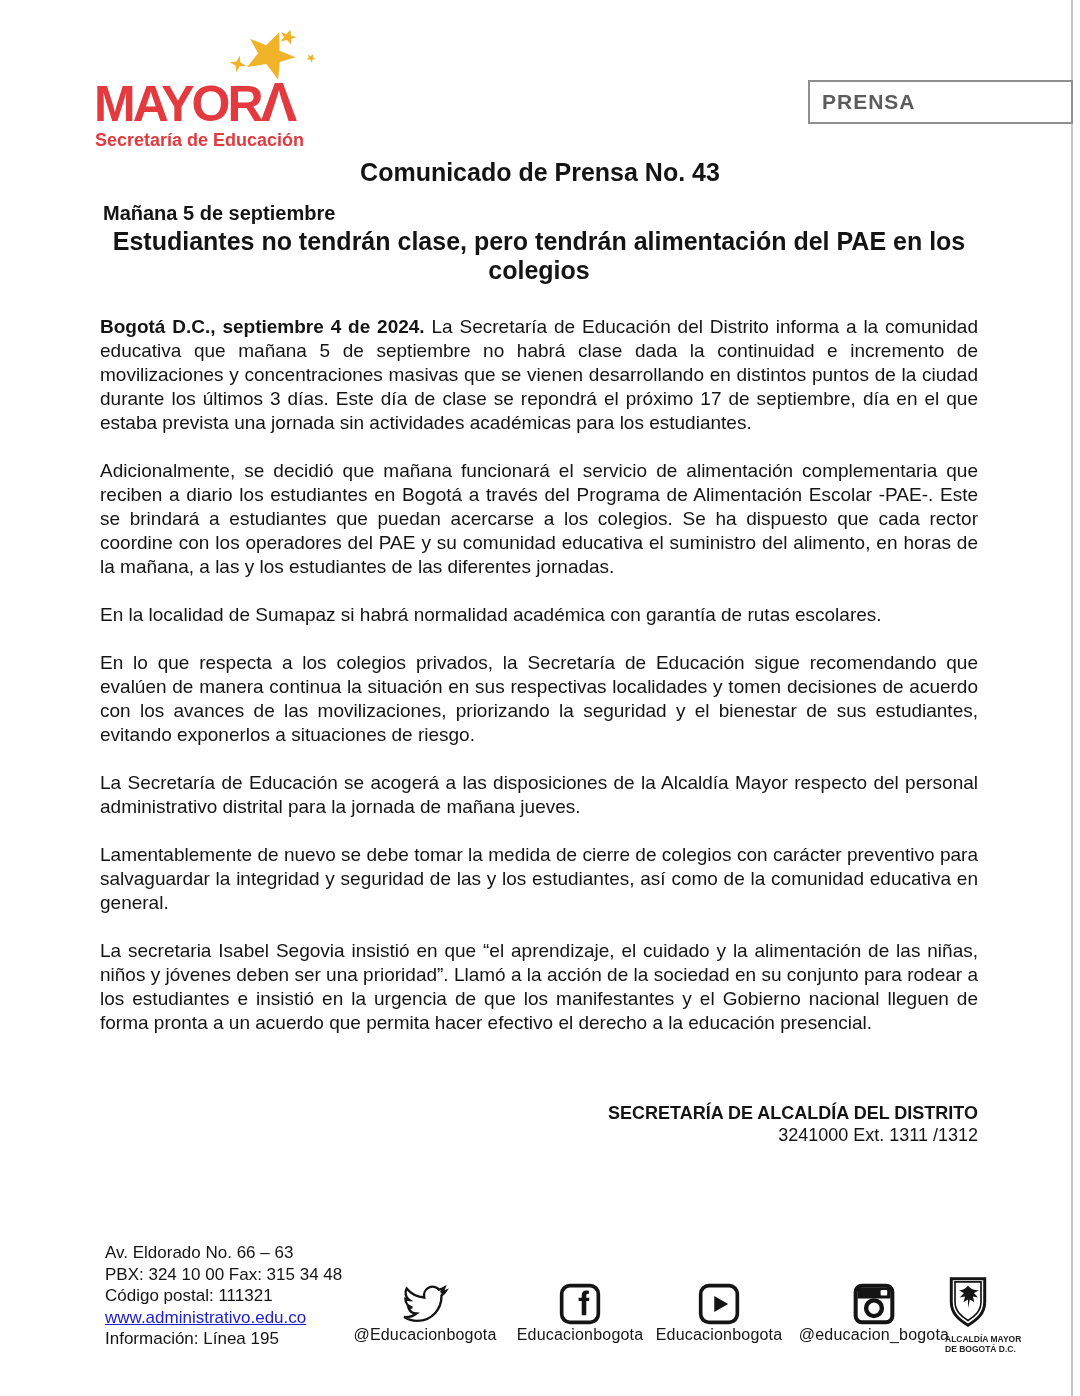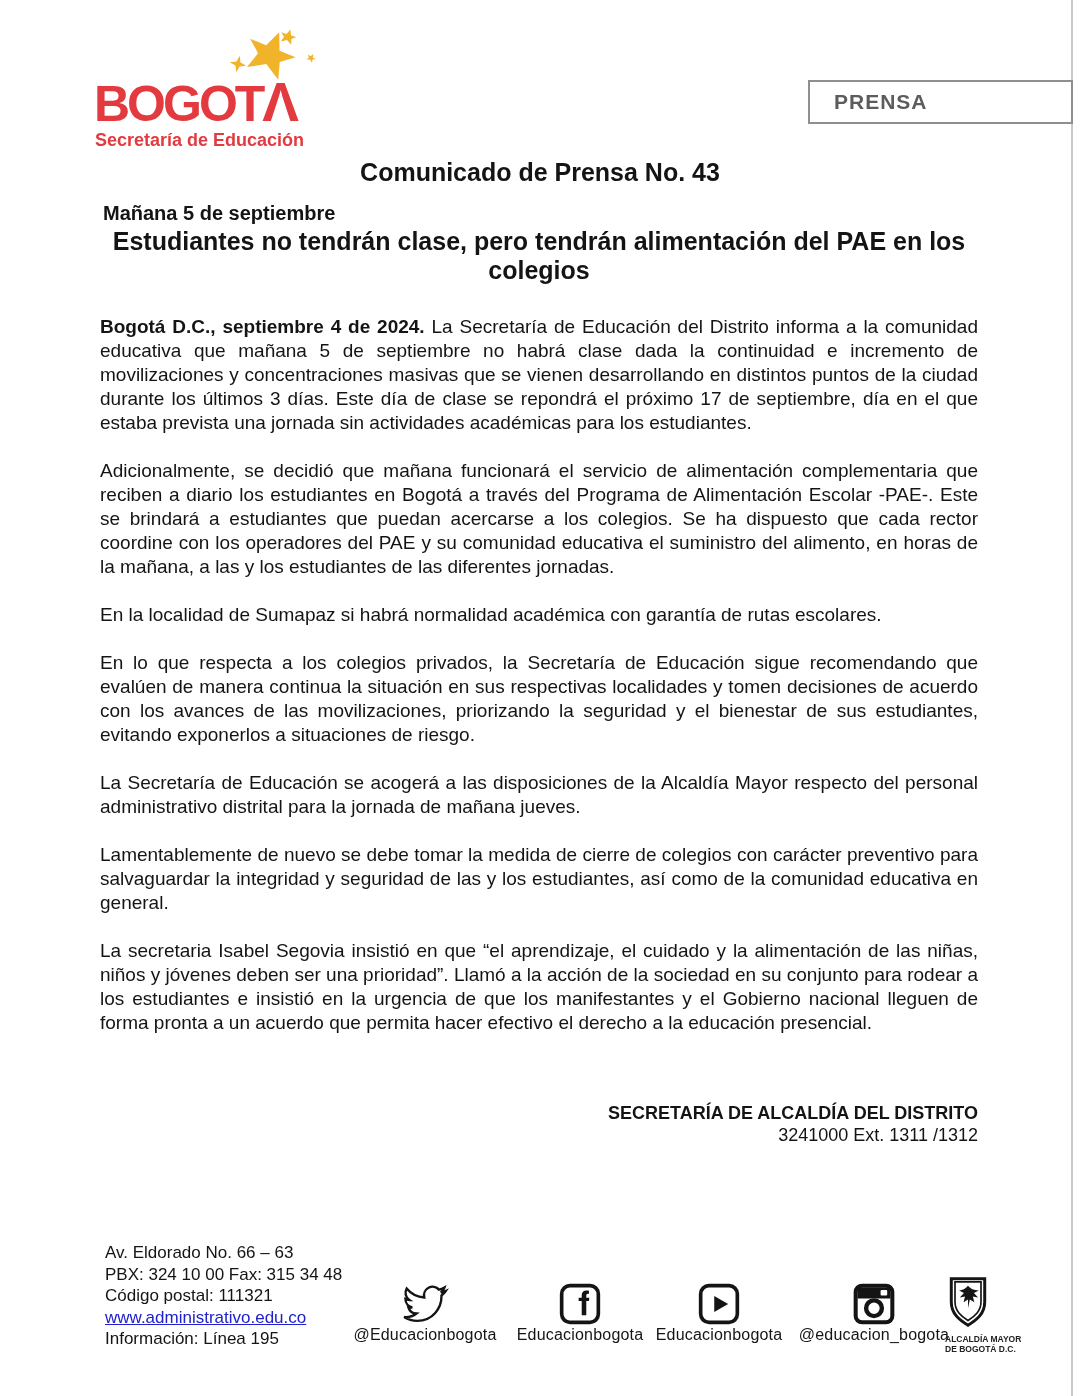--- a/index.html
+++ b/index.html
@@ -14,21 +14,21 @@
   .logo { position:absolute; left:92px; top:28px; width:240px; height:125px; }
   .logo-stars { position:absolute; left:0; top:0; width:240px; height:64px; pointer-events:none; }
   .logo-word { position:absolute; left:2px; top:50px; font-size:50px; font-weight:bold;
                letter-spacing:-3px; line-height:48px; white-space:nowrap; }
   .logo-word .logo-a { font-size:55px; letter-spacing:0; }
   .logo-sub { position:absolute; left:3px; top:102px; font-size:18px; font-weight:bold; letter-spacing:0px; }
 
   
   .prensa { position:absolute; left:808px; top:80px; width:265px; height:44px;
             border:2px solid #8f8f8f; color:#5c5c5c; font-weight:bold; font-size:21px;
-            letter-spacing:1px; display:flex; align-items:center; padding-left:24px; }
+            letter-spacing:1px; display:flex; align-items:center; padding-left:12px; }
 
   .doc-title { position:absolute; top:158px; left:0; width:1080px; text-align:center;
                font-size:25px; font-weight:bold; }
 
   .kicker { position:absolute; top:202px; left:103px; font-size:20px; font-weight:bold; }
 
   .headline { position:absolute; top:227px; left:100px; width:878px; text-align:center;
               font-size:25px; font-weight:bold; line-height:29px; }
 
   
@@ -62,21 +62,21 @@
 
   <div class="logo">
     <svg class="logo-stars" viewBox="0 0 240 64">
       <g fill="#F0B32A">
         <path transform="translate(178,27) rotate(22) scale(2.45)" d="M0,-10 L2.94,-3.09 L10,-3.09 L4.76,1.18 L6.88,8.09 L0,4 L-6.88,8.09 L-4.76,1.18 L-10,-3.09 L-2.94,-3.09 Z"></path>
         <path transform="translate(196,9) rotate(18) scale(0.8)" d="M0,-10 L2.94,-3.09 L10,-3.09 L4.76,1.18 L6.88,8.09 L0,4 L-6.88,8.09 L-4.76,1.18 L-10,-3.09 L-2.94,-3.09 Z"></path>
         <path transform="translate(146,36) rotate(12) scale(0.95)" d="M0,-9 L2.2,-2.2 L9,0 L2.2,2.2 L0,9 L-2.2,2.2 L-9,0 L-2.2,-2.2 Z"></path>
         <path transform="translate(219,30) rotate(30) scale(0.45)" d="M0,-10 L2.94,-3.09 L10,-3.09 L4.76,1.18 L6.88,8.09 L0,4 L-6.88,8.09 L-4.76,1.18 L-10,-3.09 L-2.94,-3.09 Z"></path>
       </g>
     </svg>
-    <div class="logo-word" style="color:#E23A3E"><span>BOGOT</span><span class="logo-a">Λ</span></div>
+    <div class="logo-word" style="color:#E23A3E"><span>MAYOR</span><span class="logo-a">Λ</span></div>
     <div class="logo-sub" style="color:#E23A3E">Secretaría de Educación</div>
   </div>
 
   <div class="prensa">
     <span>PRENSA</span>
   </div>
 
   <div class="doc-title">Comunicado de Prensa No. 43</div>
 
   <div class="kicker">Mañana 5 de septiembre</div>

